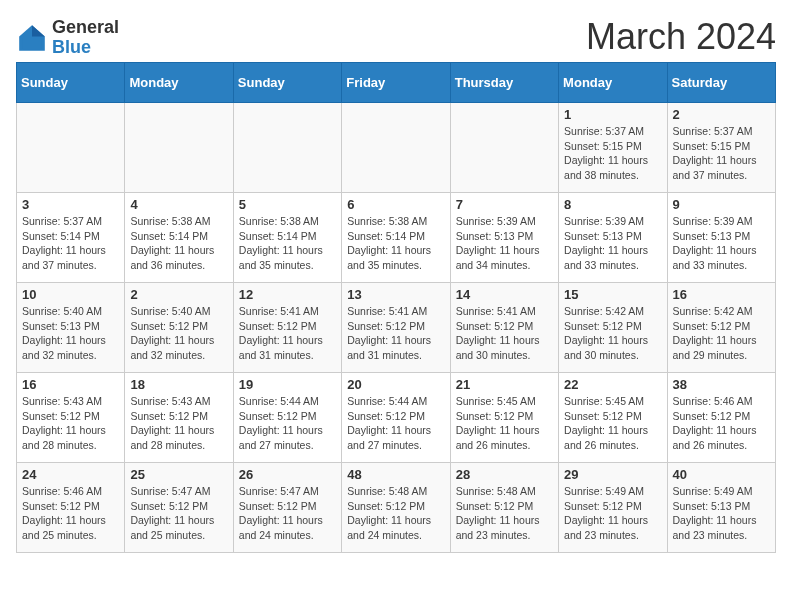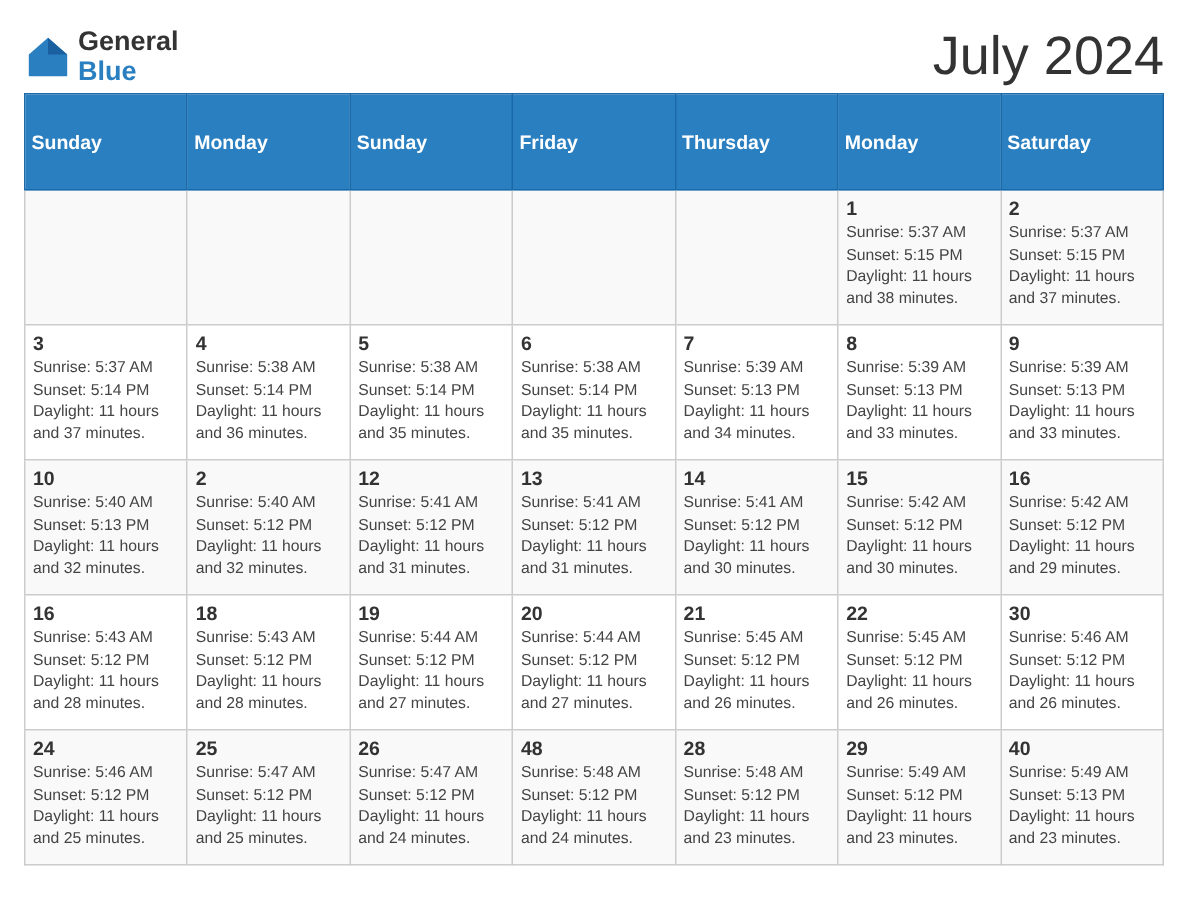--- a/index.html
+++ b/index.html
@@ -55,21 +55,21 @@
     table {
       width: 100%;
       border-collapse: collapse;
       table-layout: fixed;
     }
     thead tr th {
       background: #2a7fc1;
       color: #fff;
       font-size: 13px;
       font-weight: bold;
-      padding: 24px 4px;
+      padding: 12px 4px;
       text-align: left;
       border: 1px solid #1a6aaa;
     }
     tbody tr td {
       vertical-align: top;
       border: 1px solid #ccc;
       padding: 4px 5px;
       font-size: 11px;
       color: #333;
       height: 90px;
@@ -103,21 +103,21 @@
       <polygon points="20,4 36,18 36,36 4,36 4,18" fill="#2a7fc1"></polygon>
       <polygon points="20,4 36,18 20,18" fill="#1a5fa0"></polygon>
       <rect x="8" y="20" width="24" height="14" fill="#2a7fc1"></rect>
     </svg>
     <div class="logo-text">
       <span class="logo-general">General</span>
       <span class="logo-blue">Blue</span>
     </div>
   </div>
   <div class="title-area">
-    <div class="month-title">July 2024</div>
+    <div class="month-title">March 2024</div>
   </div>
 </div>
 
 <table>
   <thead>
     <tr>
     <th>Sunday</th>
         <th>Monday</th>
         <th>Sunday</th>
         <th>Friday</th>
@@ -265,21 +265,21 @@
 Sunset: 5:12 PM
 Daylight: 11 hours and 26 minutes.</div>
         </td>
         <td>
           <span class="day-num">22</span>
           <div class="day-info" style="white-space: pre-line;">Sunrise: 5:45 AM
 Sunset: 5:12 PM
 Daylight: 11 hours and 26 minutes.</div>
         </td>
         <td>
-          <span class="day-num">30</span>
+          <span class="day-num">38</span>
           <div class="day-info" style="white-space: pre-line;">Sunrise: 5:46 AM
 Sunset: 5:12 PM
 Daylight: 11 hours and 26 minutes.</div>
         </td>
       </tr>
       <tr>
         <td>
           <span class="day-num">24</span>
           <div class="day-info" style="white-space: pre-line;">Sunrise: 5:46 AM
 Sunset: 5:12 PM

